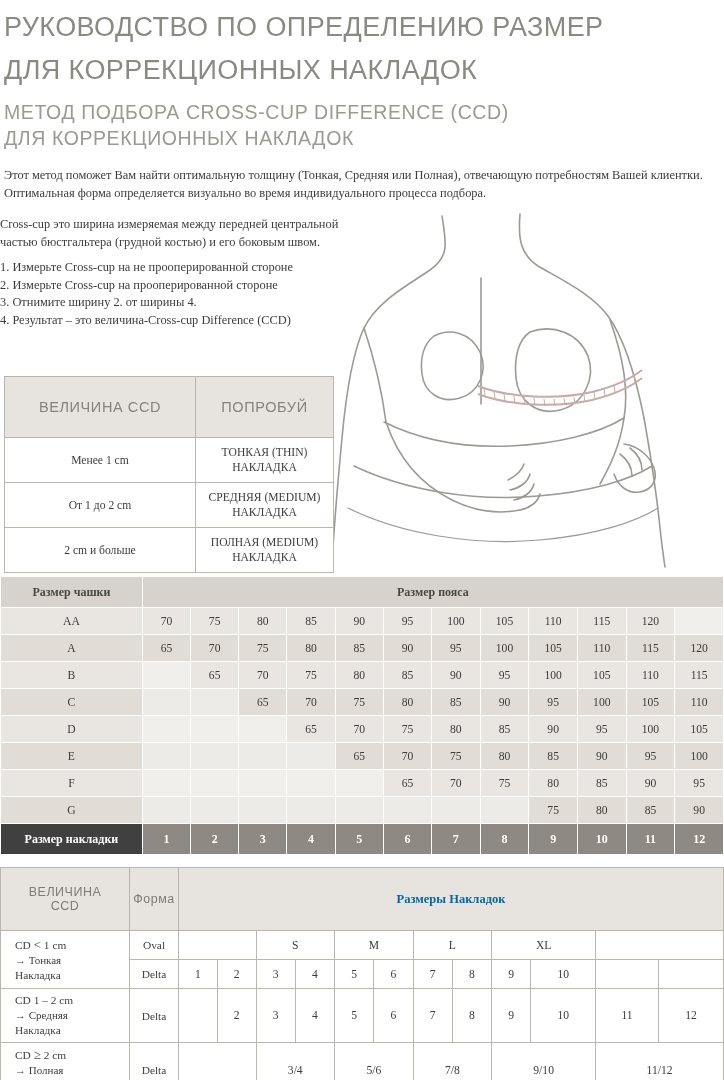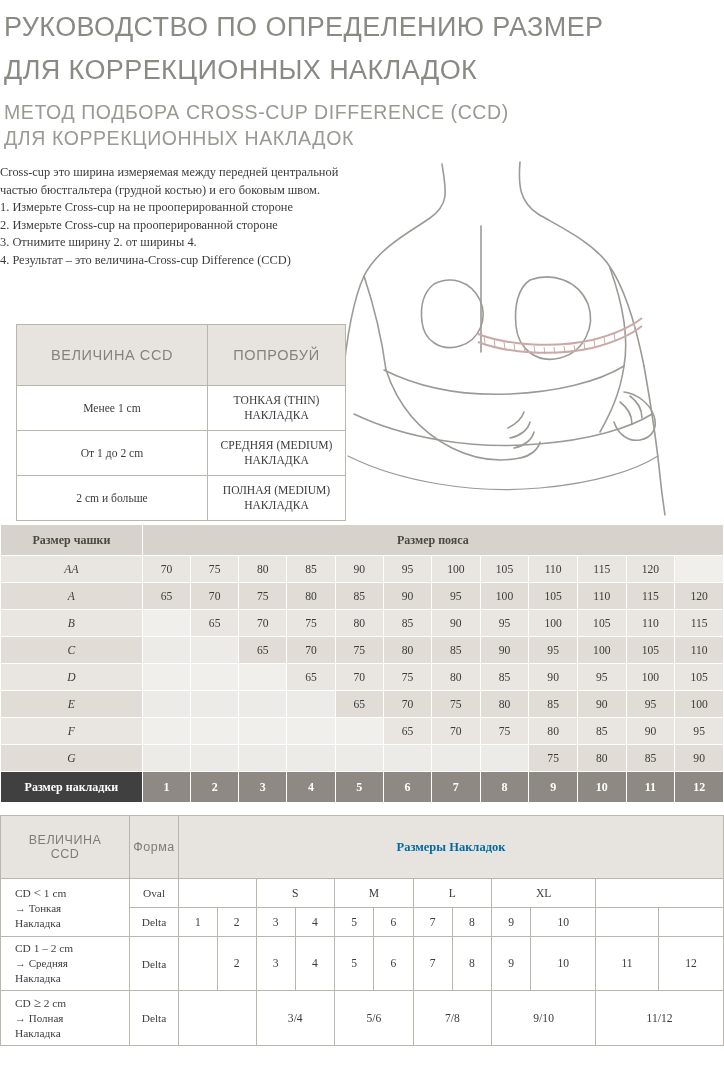--- a/index.html
+++ b/index.html
@@ -57,35 +57,35 @@
   .mid-text {
     position: absolute;
     left: 0px;
     top: 0px;
     width: 350px;
     font-size: 12.4px;
     line-height: 17.5px;
     color: #3c3c3c;
   }
   .mid-text p { margin: 0; }
-  .mid-text .steps { }
+  .mid-text .steps { margin-top: 8px; }
 
   
   .figure {
     position: absolute;
     right: 0px;
     top: -8px;
     width: 400px;
     height: 360px;
   }
 
   
   .ccd-table {
     position: absolute;
-    left: 16px;
+    left: 4px;
     top: 160px;
     border-collapse: collapse;
     width: 330px;
     background: #fff;
   }
   .ccd-table th, .ccd-table td {
     border: 1px solid #b9b6ae;
     text-align: center;
     vertical-align: middle;
   }
@@ -125,21 +125,20 @@
     font-family: "Liberation Serif", serif;
     font-weight: bold;
     font-size: 12px;
     color: #4a4843;
     height: 28px;
   }
   .size-table .rowlab {
     background: #e9e6e1;
     color: #3c3c3c;
     width: 146px;
-    font-style: italic;
   }
   .size-table .cell {
     background: #e9e6e1;
     color: #3c3c3c;
     width: 48px;
   }
   .size-table .cell.empty { background: #f1efec; }
   .size-table tr.alt .cell { background: #e1ddd6; }
   .size-table tr.alt .cell.empty { background: #edebe7; }
   .size-table tr.alt .rowlab { background: #e1ddd6; }
@@ -214,20 +213,21 @@
 
   <div>
     <div class="title-main">РУКОВОДСТВО ПО ОПРЕДЕЛЕНИЮ РАЗМЕР</div>
     <div class="title-main">ДЛЯ КОРРЕКЦИОННЫХ НАКЛАДОК</div>
   </div>
   <div>
     <div class="title-sub">МЕТОД ПОДБОРА CROSS-CUP DIFFERENCE (CCD)</div>
     <div class="title-sub" style="padding-top:2px">ДЛЯ КОРРЕКЦИОННЫХ НАКЛАДОК</div>
   </div>
 
+  <div class="intro">Этот метод поможет Вам найти оптимальную толщину (Тонкая, Средняя или Полная), отвечающую потребностям Вашей клиентки. Оптимальная форма определяется визуально во время индивидуального процесса подбора.</div>
 
   <div class="mid">
 
     <div class="mid-text">
       <p>Cross-cup это ширина измеряемая между передней центральной частью бюстгальтера (грудной костью) и его боковым швом.</p>
       <div class="steps">
         <p>1. Измерьте Cross-cup на не прооперированной стороне</p>
         <p>2. Измерьте Cross-cup на прооперированной стороне</p>
         <p>3. Отнимите ширину 2. от ширины 4.</p>
         <p>4. Результат – это величина-Cross-cup Difference (CCD)</p>

